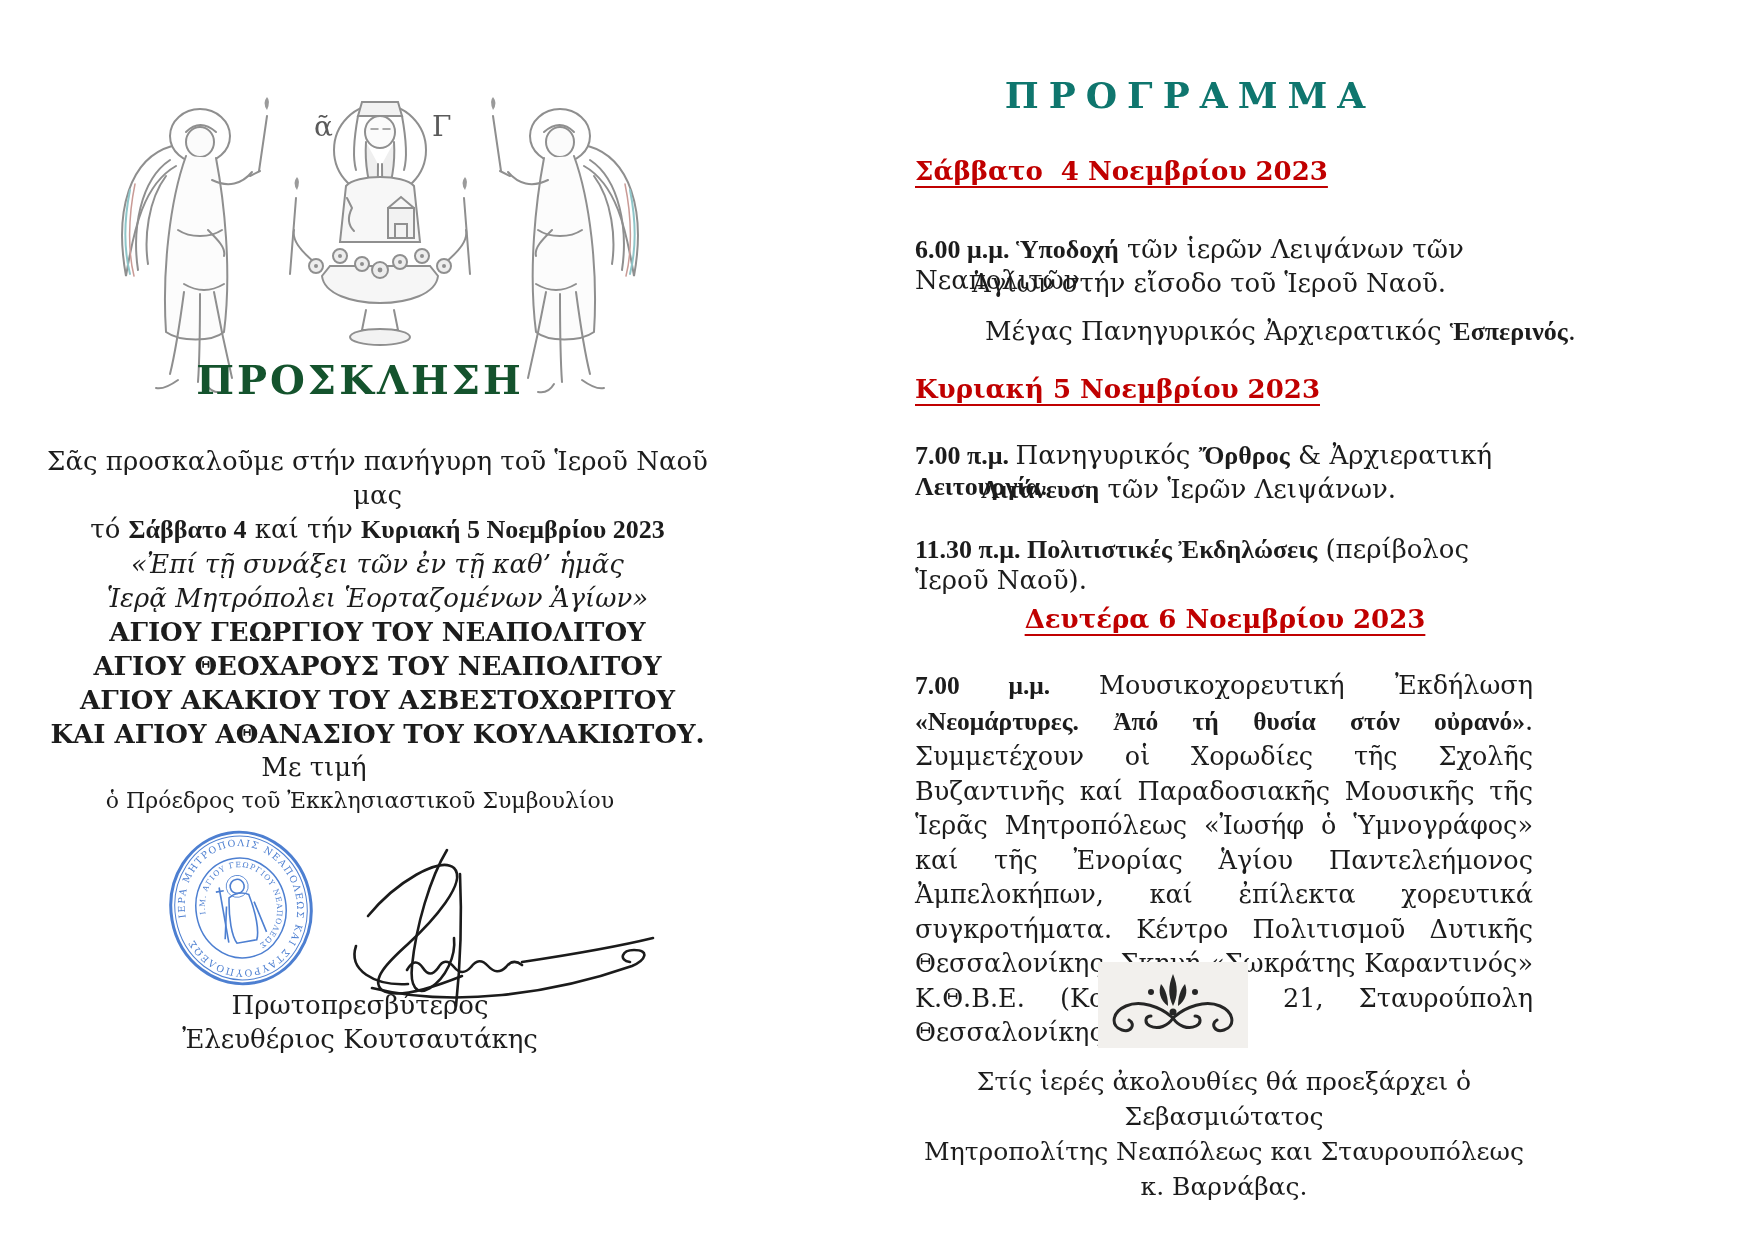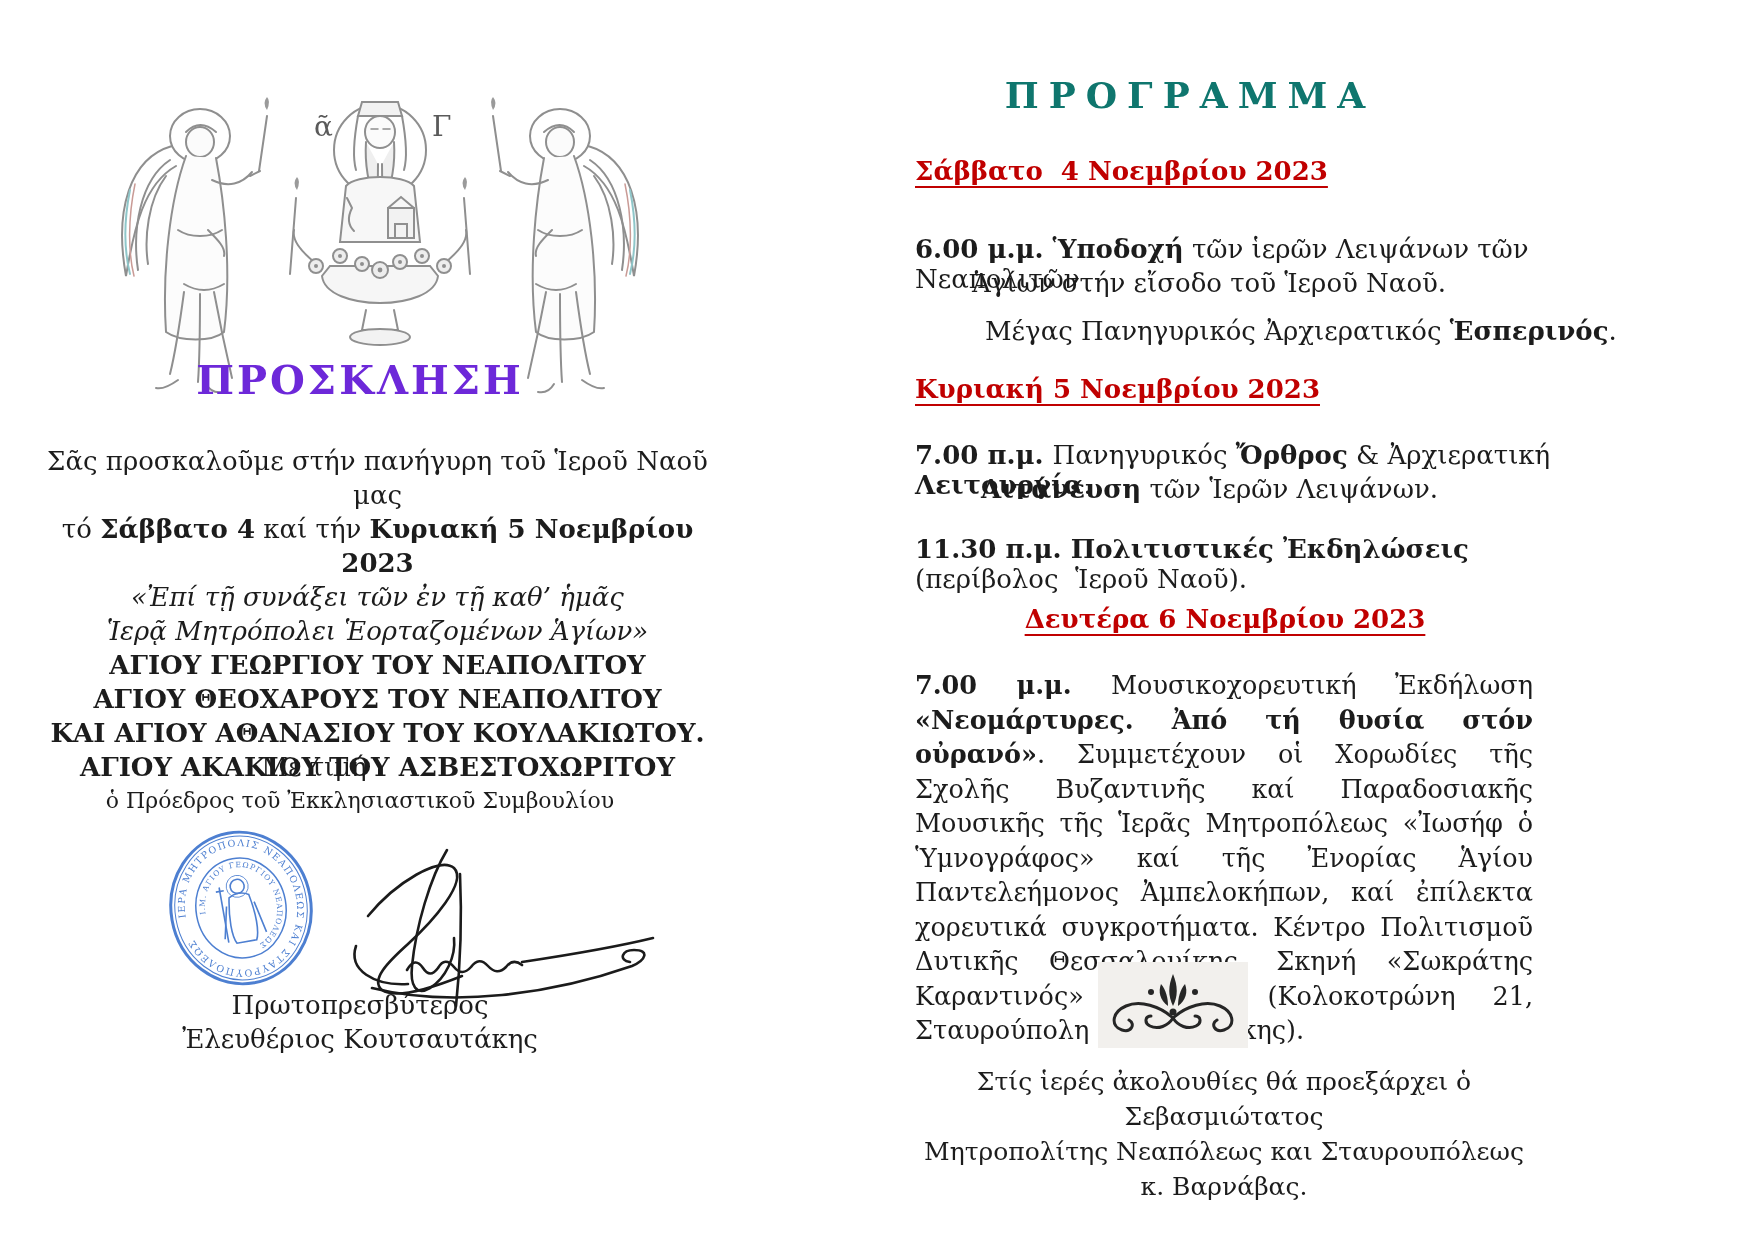--- a/index.html
+++ b/index.html
@@ -3,21 +3,21 @@
 <meta charset="utf-8">
 <style>
   html,body{margin:0;padding:0;background:#ffffff;}
   .page{position:relative;width:1754px;height:1241px;background:#ffffff;overflow:hidden;
         font-family:"DejaVu Serif","Liberation Serif",serif;color:#1c1c1c;}
   .abs{position:absolute;}
 
   
   #illustration{left:100px;top:80px;width:560px;height:325px;}
   #invTitle{left:60px;top:356px;width:600px;text-align:center;
-            font-size:40px;font-weight:bold;letter-spacing:3px;color:#6d28d9;}
+            font-size:40px;font-weight:bold;letter-spacing:3px;color:#14532d;}
   #invBody{left:45px;top:444px;width:665px;text-align:center;font-size:26px;line-height:34px;}
   #invBody .ital{font-style:italic;}
   #invBody .b{font-weight:bold;}
   .saint-line{font-weight:bold;}
   #honor{left:60px;top:752px;width:508px;text-align:center;font-size:26px;}
   #president{left:60px;top:788px;width:600px;text-align:center;font-size:22px;}
   #seal{left:165px;top:826px;width:152px;height:164px;}
   #signature{left:312px;top:838px;width:345px;height:172px;}
   #rank{left:60px;top:990px;width:600px;text-align:center;font-size:26px;}
   #priestName{left:60px;top:1024px;width:600px;text-align:center;font-size:26px;}
@@ -25,21 +25,21 @@
   
   #progTitle{left:870px;top:74px;width:640px;text-align:center;
              font-size:36px;font-weight:bold;letter-spacing:10px;color:#0f766e;}
   .day-heading{left:915px;width:620px;font-size:26px;font-weight:bold;color:#c00000;
                text-decoration:underline;text-decoration-thickness:2px;text-underline-offset:6px;
                white-space:pre;}
   #headSat{top:156px;}
   #headSun{top:374px;}
   #headMon{top:604px;text-align:center;}
   .entry-line{left:915px;width:640px;font-size:26px;white-space:pre-wrap;}
-  .b{font-weight:bold;}
+  .b{font-weight:bold;font-family:Liberation Serif, serif;}
   #satL1{top:234px;}
   #satL2{top:268px;padding-left:57px;}
   #satL3{top:316px;padding-left:70px;}
   #sunL1{top:440px;}
   #sunL2{top:474px;padding-left:66px;}
   #sunL3{top:534px;}
   #monPara{left:915px;top:668px;width:618px;font-size:25.5px;line-height:34.5px;
            text-align:justify;}
   #flourish{left:1098px;top:962px;width:150px;height:86px;}
   #progFooter{left:915px;top:1064px;width:618px;text-align:center;font-size:25px;line-height:35px;}
@@ -126,22 +126,22 @@
 
     <div id="invTitle" class="abs">ΠΡΟΣΚΛΗΣΗ</div>
 
     <div id="invBody" class="abs">
       <div>Σᾶς προσκαλοῦμε στήν πανήγυρη τοῦ Ἱεροῦ Ναοῦ μας</div>
       <div><span>τό </span><span class="b">Σάββατο 4</span><span> καί τήν </span><span class="b">Κυριακή 5 Νοεμβρίου 2023</span></div>
       <div class="ital">«Ἐπί τῇ συνάξει τῶν ἐν τῇ καθ’ ἡμᾶς</div>
       <div class="ital">Ἱερᾷ Μητρόπολει Ἑορταζομένων Ἁγίων»</div>
       <div class="saint-line">ΑΓΙΟΥ ΓΕΩΡΓΙΟΥ ΤΟΥ ΝΕΑΠΟΛΙΤΟΥ</div>
       <div class="saint-line">ΑΓΙΟΥ ΘΕΟΧΑΡΟΥΣ ΤΟΥ ΝΕΑΠΟΛΙΤΟΥ</div>
+      <div class="saint-line">ΑΓΙΟΥ ΑΚΑΚΙΟΥ ΤΟΥ ΑΣΒΕΣΤΟΧΩΡΙΤΟΥ</div>
       <div class="saint-line">ΚΑΙ ΑΓΙΟΥ ΑΘΑΝΑΣΙΟΥ ΤΟΥ ΚΟΥΛΑΚΙΩΤΟΥ.</div>
-      <div class="saint-line">ΑΓΙΟΥ ΑΚΑΚΙΟΥ ΤΟΥ ΑΣΒΕΣΤΟΧΩΡΙΤΟΥ</div>
     </div>
 
     <div id="honor" class="abs">Με τιμή</div>
     <div id="president" class="abs">ὁ Πρόεδρος τοῦ Ἐκκλησιαστικοῦ Συμβουλίου</div>
 
     <svg id="seal" class="abs" viewBox="0 0 152 164" xmlns="http://www.w3.org/2000/svg">
       <g transform="rotate(-10 76 82)">
         <ellipse cx="76" cy="82" rx="70" ry="76" fill="none" stroke="#4d7fd1" stroke-width="3"></ellipse>
         <ellipse cx="76" cy="82" rx="66" ry="72" fill="none" stroke="#4d7fd1" stroke-width="1"></ellipse>
         <ellipse cx="76" cy="82" rx="45" ry="50" fill="none" stroke="#4d7fd1" stroke-width="1.5"></ellipse>

